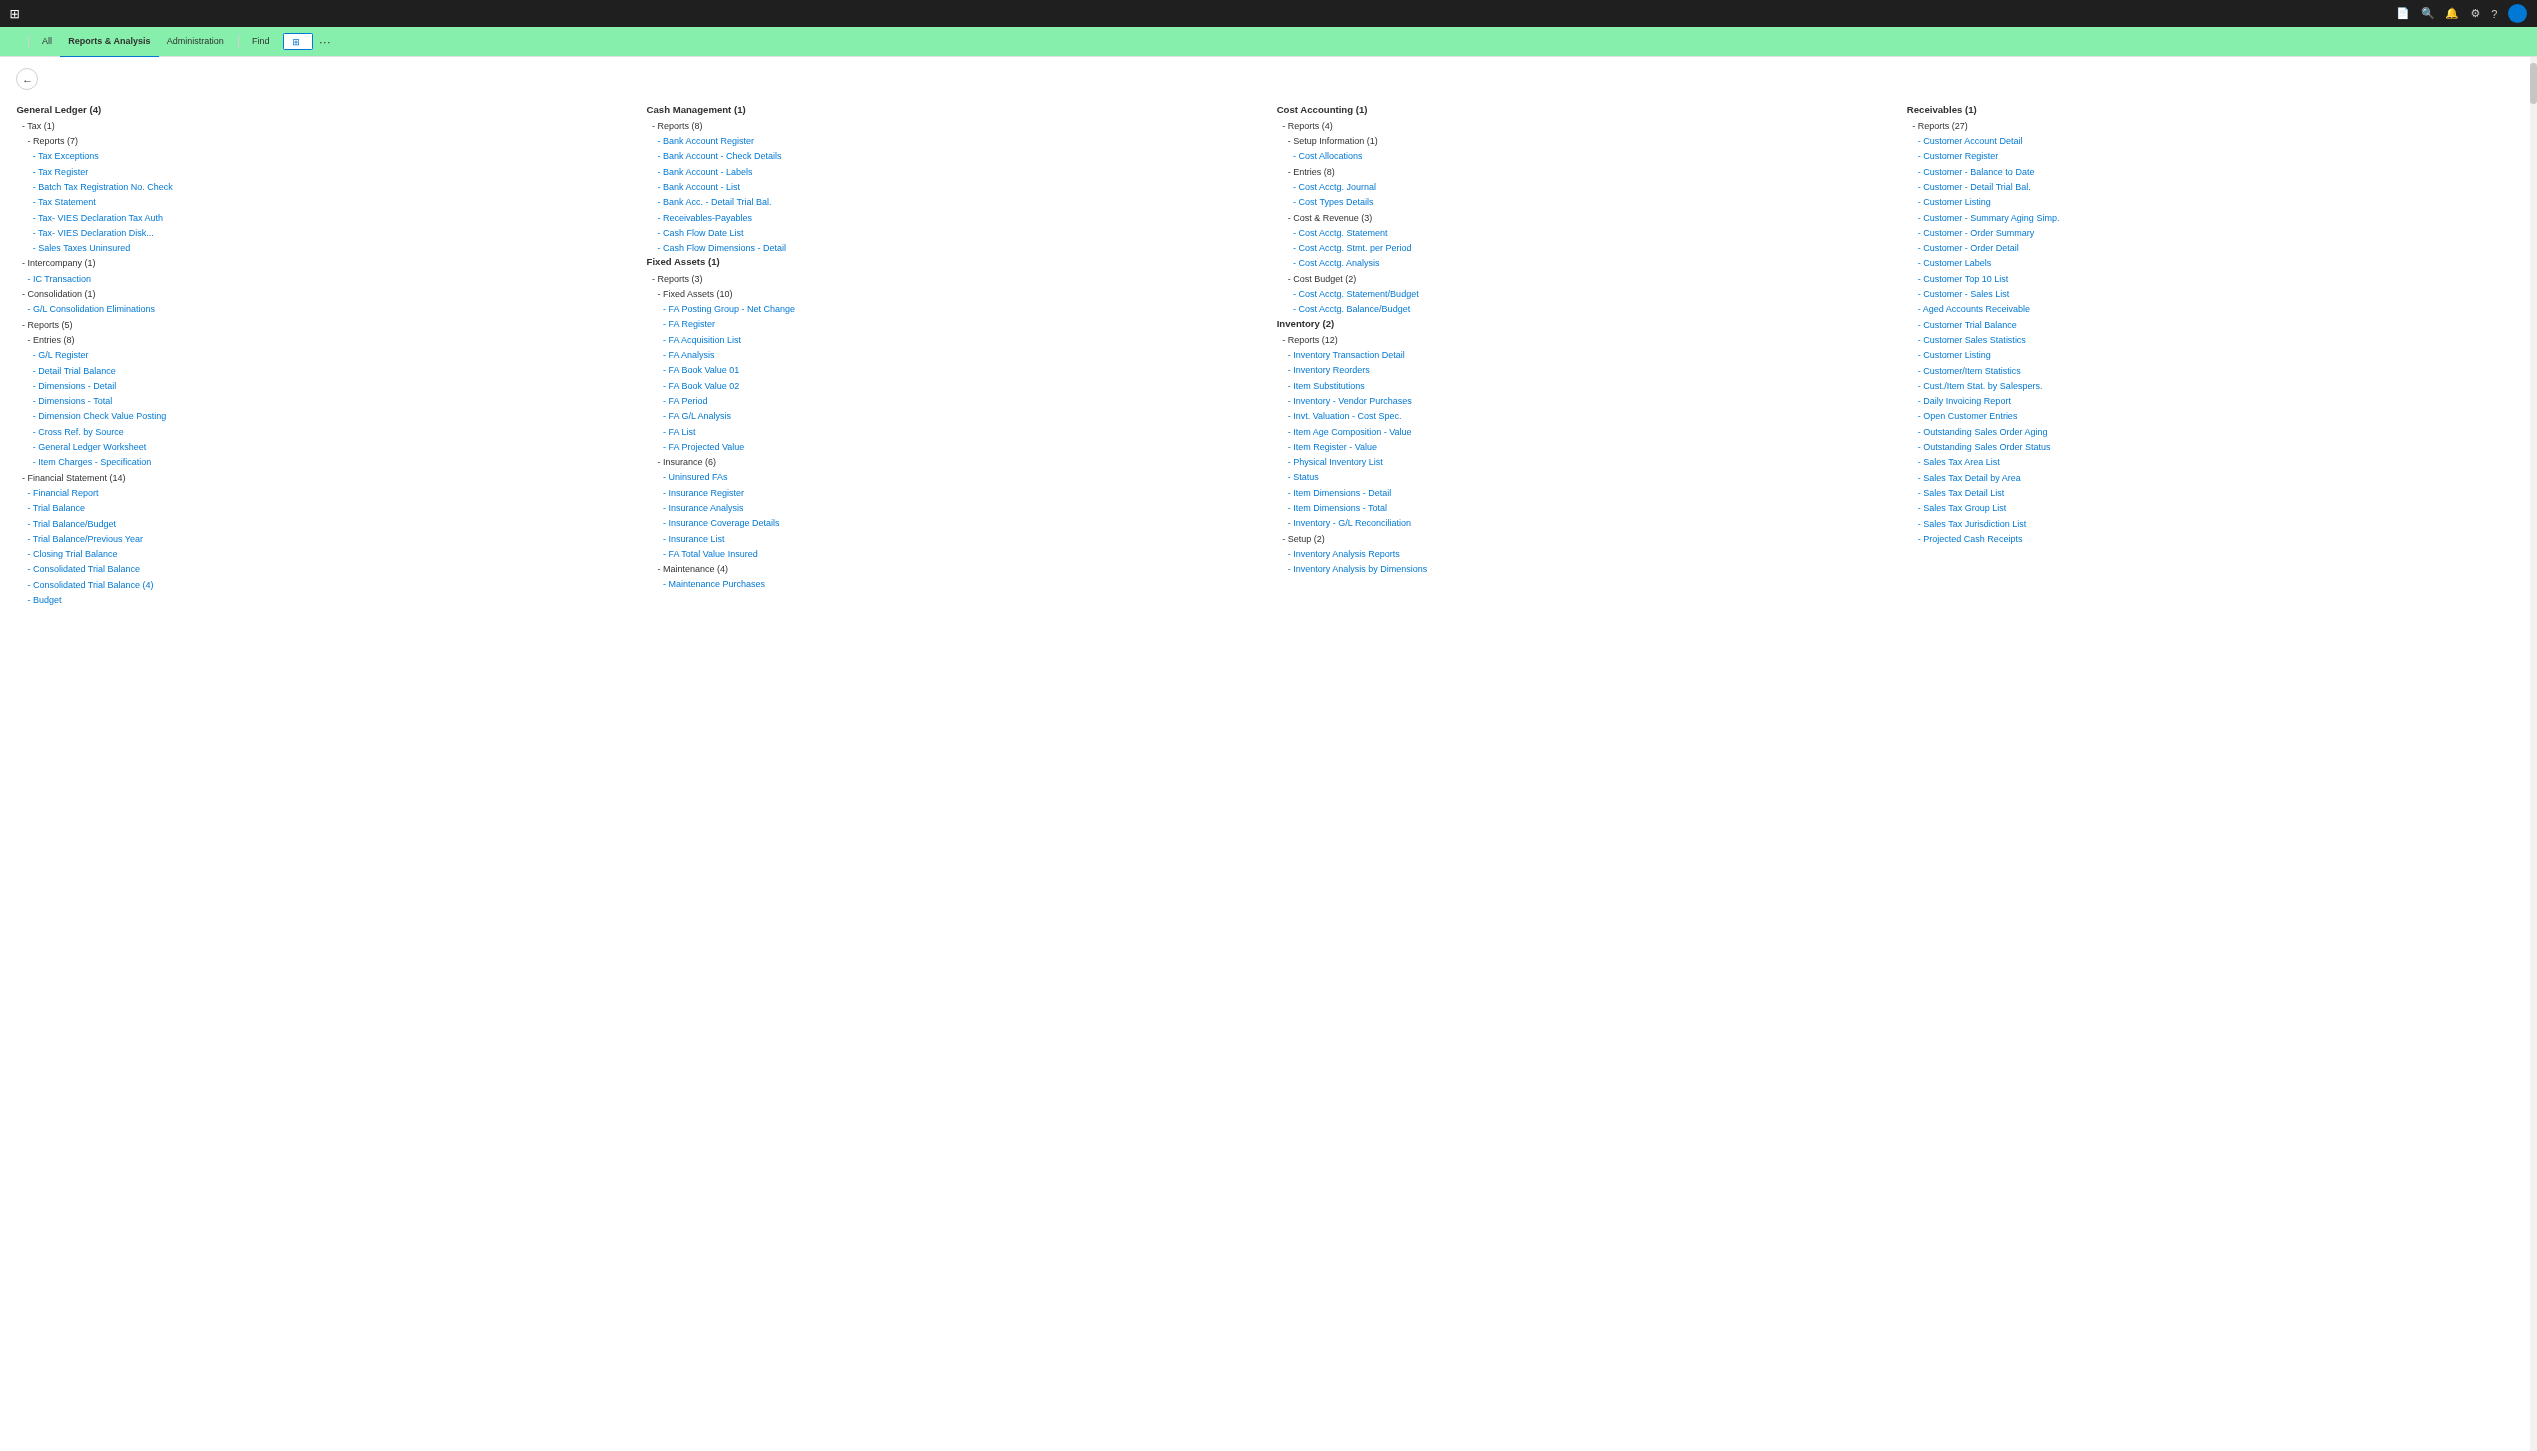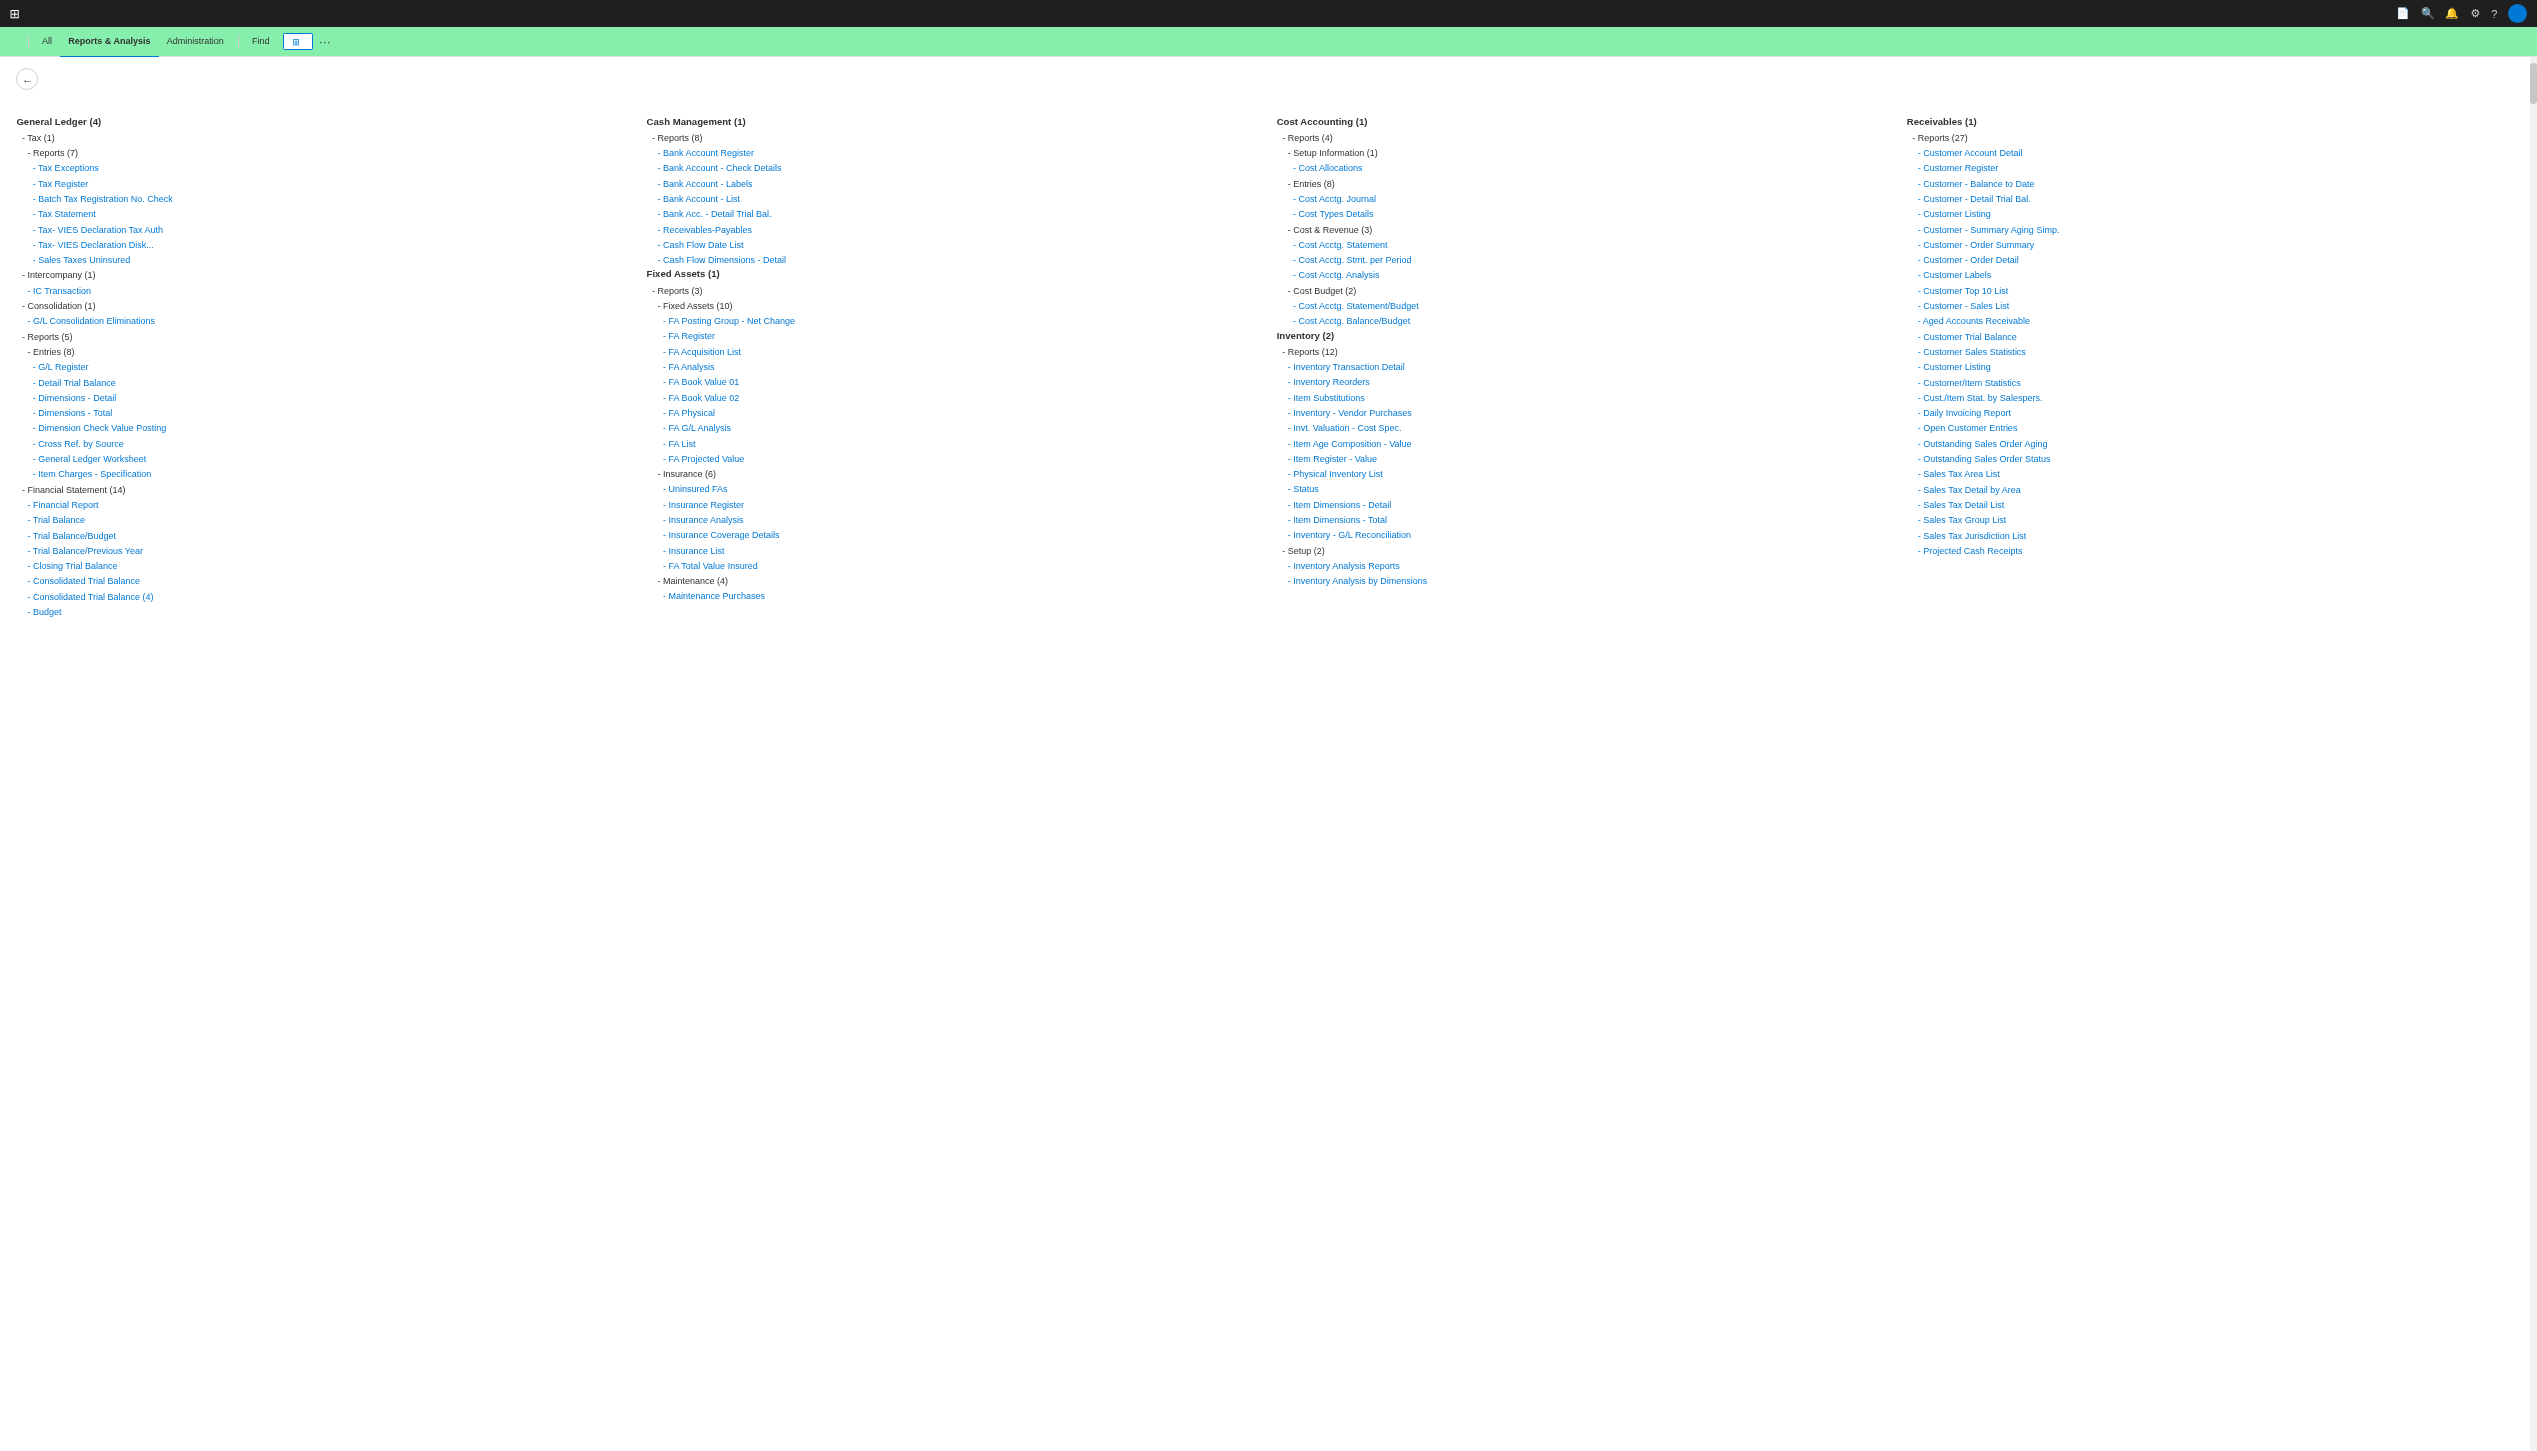--- a/index.html
+++ b/index.html
@@ -91,21 +91,21 @@
     }
 
     .column { }
 
     .section-header {
       font-size: 9.6px;
       font-weight: 600;
       color: #323130;
       margin-bottom: 4.1px;
     }
-    .section-header:first-child { margin-top: 12px; }
+    .section-header:first-child { margin-top: 0; }
 
     .item { font-size: 9px; color: #605e5c; line-height: 1.7; padding-left: 0; }
     .item.link { color: #0078d4; cursor: pointer; }
     .item.cat { color: #323130; font-weight: 400; }
     .item.sub { padding-left: 5.5px; }
     .item.sub2 { padding-left: 11px; }
     .item.sub3 { padding-left: 16.4px; }
 
     
     .scrollbar-track {
@@ -212,21 +212,21 @@
         <div class="item link sub2">- Cash Flow Dimensions - Detail</div>
         <div class="section-header">Fixed Assets (1)</div>
         <div class="item cat sub">- Reports (3)</div>
         <div class="item cat sub2">- Fixed Assets (10)</div>
         <div class="item link sub3">- FA Posting Group - Net Change</div>
         <div class="item link sub3">- FA Register</div>
         <div class="item link sub3">- FA Acquisition List</div>
         <div class="item link sub3">- FA Analysis</div>
         <div class="item link sub3">- FA Book Value 01</div>
         <div class="item link sub3">- FA Book Value 02</div>
-        <div class="item link sub3">- FA Physical</div>
+        <div class="item link sub3">- FA Period</div>
         <div class="item link sub3">- FA G/L Analysis</div>
         <div class="item link sub3">- FA List</div>
         <div class="item link sub3">- FA Projected Value</div>
         <div class="item cat sub2">- Insurance (6)</div>
         <div class="item link sub3">- Uninsured FAs</div>
         <div class="item link sub3">- Insurance Register</div>
         <div class="item link sub3">- Insurance Analysis</div>
         <div class="item link sub3">- Insurance Coverage Details</div>
         <div class="item link sub3">- Insurance List</div>
         <div class="item link sub3">- FA Total Value Insured</div>

